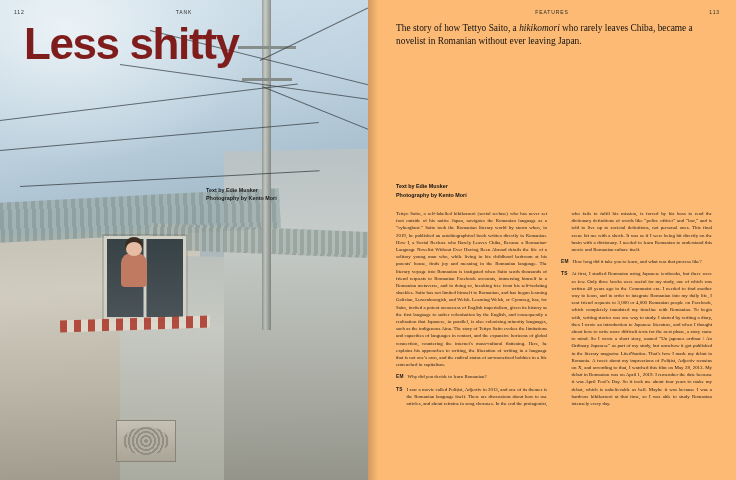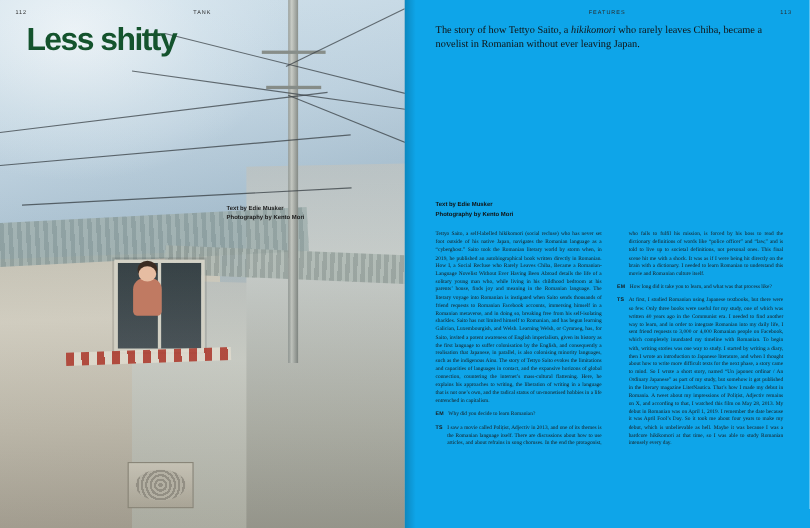--- a/index.html
+++ b/index.html
@@ -172,24 +172,24 @@
     text-align: center;
   }
 
   .headline {
     position: absolute;
     left: 24px;
     top: 22px;
     width: 330px;
     font-family: "Liberation Sans", sans-serif;
     font-weight: bold;
-    font-size: 29px;
+    font-size: 44px;
     line-height: 1.0;
     letter-spacing: -1.4px;
-    color: #14532d;
+    color: #7f1d1d;
     z-index: 8;
   }
   .headline span { display: block; }
 
   .credits {
     position: absolute;
     left: 206px;
     top: 186px;
     font-family: "Liberation Sans", sans-serif;
     font-size: 5.4px;
@@ -197,21 +197,21 @@
     line-height: 1.55;
     color: #1b1b1b;
     z-index: 8;
   }
 
   
   .page-right {
     position: relative;
     width: 368px;
     height: 480px;
-    background: #0ea5e9;
+    background: #fdba74;
     padding: 0;
   }
   .rh-right {
     position: absolute;
     top: 9px; left: 0; right: 0;
     display: flex;
     justify-content: space-between;
     padding: 0 16px;
     font-family: "Liberation Sans", sans-serif;
     font-size: 5px;

